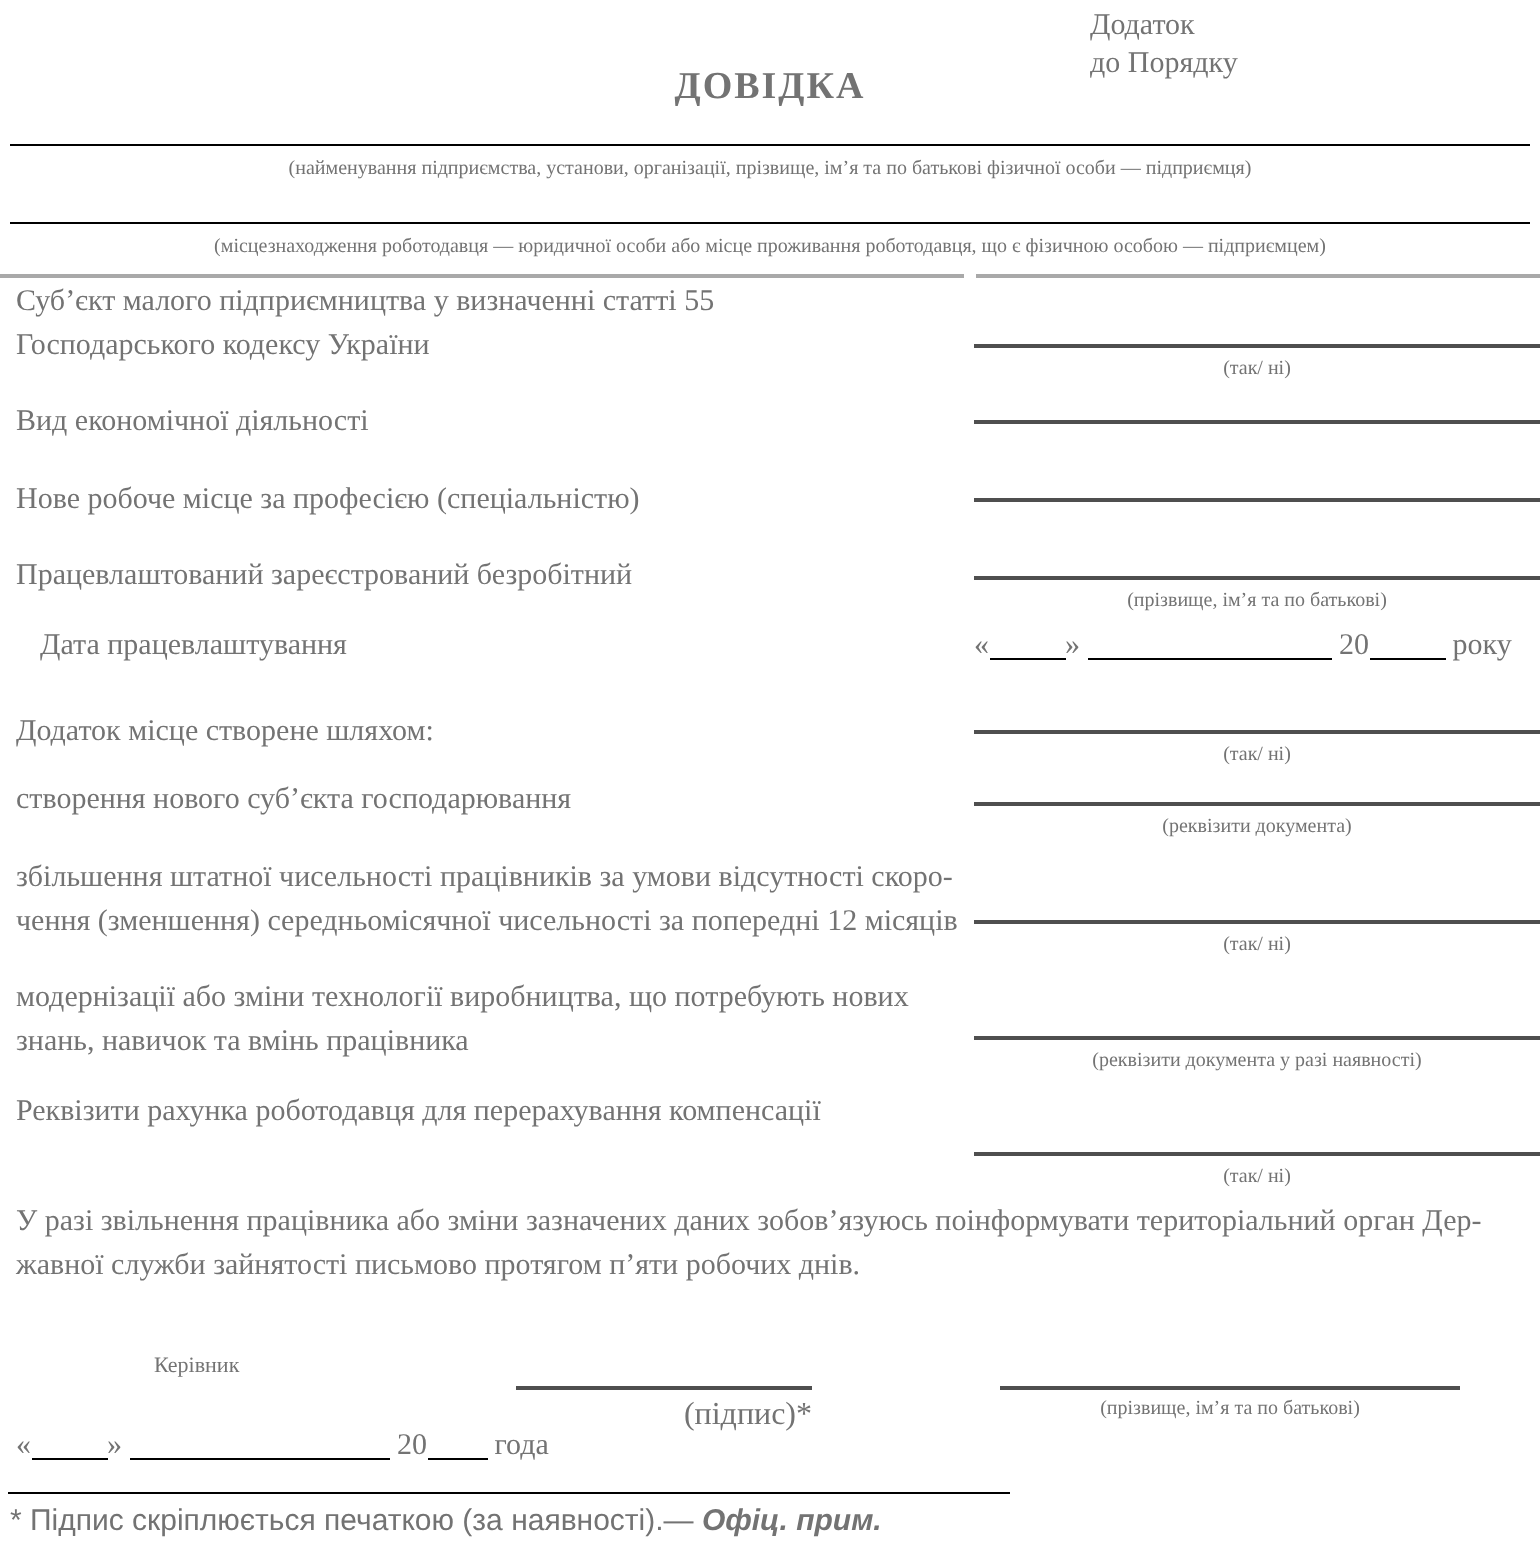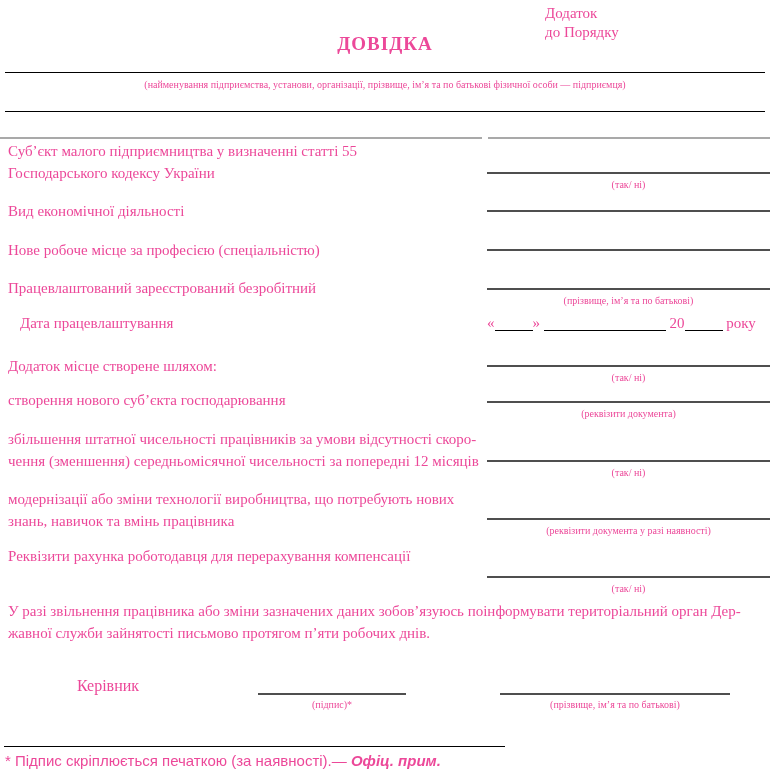--- a/index.html
+++ b/index.html
@@ -1,18 +1,18 @@
 <!DOCTYPE html>
 <html><head>
 <meta charset="utf-8">
 <style>
   html,body{margin:0;padding:0;background:#fff;}
   #page{
     position:relative;width:770px;height:774px;background:#ffffff;
-    font-family:"Liberation Serif","DejaVu Serif",serif;color:#ec4899;overflow:hidden;
+    font-family:"Liberation Serif","DejaVu Serif",serif;color:#737373;overflow:hidden;
   }
   .abs{position:absolute;}
   .corner-note{left:545px;top:4px;font-size:15px;line-height:19px;white-space:pre-line;}
   .doc-title{left:0;top:33px;width:770px;text-align:center;font-size:19px;font-weight:bold;letter-spacing:1px;}
   .hline{left:5px;width:760px;border-top:1px solid #000;height:0;}
   .hl1{top:72px;} .hl2{top:111px;}
   .hdr-cap{left:0;width:770px;text-align:center;font-size:10px;}
   .hc1{top:79px;} .hc2{top:118px;}
   .divider{top:137px;height:2px;background:#a9a9a9;}
   .dv-left{left:0;width:482px;} .dv-right{left:488px;width:282px;}
@@ -32,23 +32,23 @@
   .r9-label{top:545px;} .r9-line{top:576px;} .r9-cap{top:583px;}
 
   .date-row{font-size:15px;}
   .date-mid{left:487px;top:315px;width:283px;white-space:nowrap;}
   .date-label{left:20px;top:315px;font-size:15px;text-align:right;}
   .blank{display:inline-block;border-bottom:1px solid #000;height:12px;vertical-align:-3px;}
   .w30{width:30px;} .w38{width:38px;} .w122{width:122px;} .w130{width:130px;}
 
   .commitment{left:8px;top:600px;width:757px;font-size:15px;line-height:22px;white-space:pre-line;}
 
-  .sig-role{left:77px;top:677px;font-size:16px;}
+  .sig-role{left:77px;top:677px;font-size:11px;}
   .sig-line1{left:258px;top:693px;width:148px;height:2px;background:#4f4f4f;}
-  .sig-cap1{left:258px;top:699px;width:148px;text-align:center;font-size:10px;}
+  .sig-cap1{left:258px;top:699px;width:148px;text-align:right;font-size:16px;}
   .sig-line2{left:500px;top:693px;width:230px;height:2px;background:#4f4f4f;}
   .sig-cap2{left:500px;top:699px;width:230px;text-align:center;font-size:10px;}
 
   .date-bottom{left:8px;top:715px;white-space:nowrap;}
 
   .foot-rule{left:4px;top:746px;width:501px;border-top:1px solid #000;height:0;}
   .footnote{left:5px;top:752px;width:560px;font-size:15px;font-family:"Liberation Sans","DejaVu Sans",sans-serif;}
   .footnote b{font-style:italic;}
 </style>
 </head>
@@ -57,20 +57,21 @@
 <div id="page">
 
   <div class="abs corner-note">Додаток
 до Порядку</div>
   <div class="abs doc-title">ДОВІДКА</div>
 
   <div class="abs hline hl1"></div>
   <div class="abs hdr-cap hc1">(найменування підприємства, установи, організації, прізвище, ім’я та по батькові фізичної особи — підприємця)</div>
 
   <div class="abs hline hl2"></div>
+  <div class="abs hdr-cap hc2">(місцезнаходження роботодавця — юридичної особи або місце проживання роботодавця, що є фізичною особою — підприємцем)</div>
 
   <div class="abs divider dv-left"></div>
   <div class="abs divider dv-right"></div>
 
   <div class="abs row-label r0-label">Суб’єкт малого підприємництва у визначенні статті 55
 Господарського кодексу України</div>
   <div class="abs field-line r0-line"></div>
   <div class="abs field-caption r0-cap">(так/ ні)</div>
 
   <div class="abs row-label r1-label">Вид економічної діяльності</div>
@@ -110,17 +111,18 @@
 
   <div class="abs commitment">У разі звільнення працівника або зміни зазначених даних зобов’язуюсь поінформувати територіальний орган Дер-
 жавної служби зайнятості письмово протягом п’яти робочих днів.</div>
 
   <div class="abs sig-role">Керівник</div>
   <div class="abs sig-line1"></div>
   <div class="abs sig-cap1">(підпис)*</div>
   <div class="abs sig-line2"></div>
   <div class="abs sig-cap2">(прізвище, ім’я та по батькові)</div>
 
+  <div class="abs date-row date-bottom"><span>«</span><span class="blank w38"></span><span>»</span> <span class="blank w130"></span> <span>20</span><span class="blank w30"></span> <span>года</span></div>
 
   <div class="abs foot-rule"></div>
   <div class="abs footnote"><span>* Підпис скріплюється печаткою (за наявності).— </span><b>Офіц. прим.</b></div>
 
 </div>
 
 </body></html>

